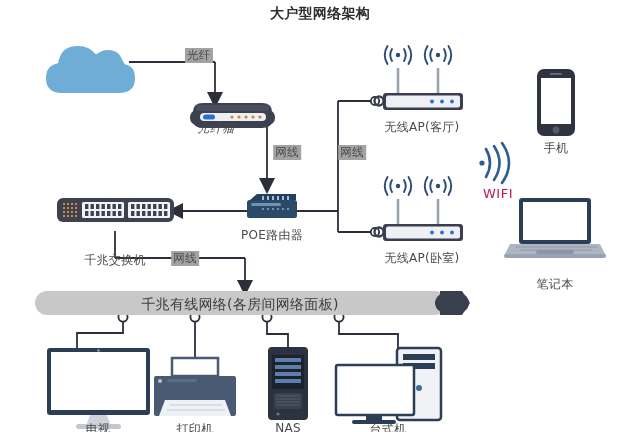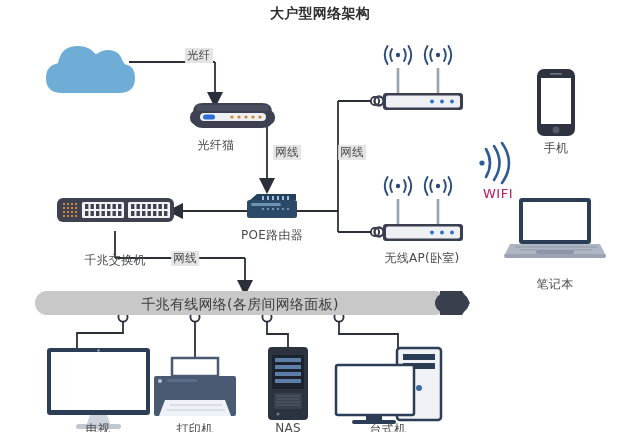--- a/index.html
+++ b/index.html
@@ -21,21 +21,21 @@
     text-align:center;
     letter-spacing:0.3px;
   }
   .lbl.t{
     font-size:14px;
     font-weight:bold;
     color:#2e2e2e;
   }
   .lbl.cable{
     font-size:11.5px;
-    background:#e5e5e5;
+    background:#a3a3a3;
     padding:0 2px;
     color:#4a4a4a;
   }
   .lbl.barText{
     font-size:14px;
     color:#3c3c3c;
     font-weight:normal;
   }
   .lbl.wifi{
     font-size:13px;
@@ -311,30 +311,31 @@
       <circle cx="419" cy="388" r="3" fill="#3e6b9c"></circle>
       <rect x="336" y="365" width="78" height="50" rx="2" fill="#ffffff" stroke="#2c3e55" stroke-width="2.5"></rect>
       <rect x="366" y="415" width="16" height="6" fill="#2c3e55"></rect>
       <rect x="352" y="420" width="44" height="4" rx="2" fill="#2c3e55"></rect>
     </g>
   </svg>
 
   <div class="lbl t ctr" style="left:320px;top:5px;">大户型网络架构</div>
 
   <div class="lbl cable" style="left:185px;top:48px;">光纤</div>
-  <div class="lbl ctr" style="left:216px;top:137px;">光纤猫</div>
+  <div class="lbl ctr" style="left:216px;top:120px;font-style:italic;">光纤猫</div>
 
   <div class="lbl cable ctr" style="left:287px;top:145px;">网线</div>
   <div class="lbl cable ctr" style="left:352px;top:145px;">网线</div>
 
   <div class="lbl ctr" style="left:272px;top:227px;">POE路由器</div>
   <div class="lbl ctr" style="left:115px;top:252px;">千兆交换机</div>
 
   <div class="lbl cable ctr" style="left:185px;top:251px;">网线</div>
 
+  <div class="lbl ctr" style="left:422px;top:119px;">无线AP(客厅)</div>
   <div class="lbl ctr" style="left:422px;top:250px;">无线AP(卧室)</div>
 
   <div class="lbl wifi ctr" style="left:498px;top:186px;">WIFI</div>
 
   <div class="lbl ctr" style="left:556px;top:140px;">手机</div>
   <div class="lbl ctr" style="left:555px;top:276px;">笔记本</div>
 
   <div class="lbl barText ctr" style="left:240px;top:296px;">千兆有线网络(各房间网络面板)</div>
 
   <div class="lbl ctr" style="left:98px;top:421px;">电视</div>

